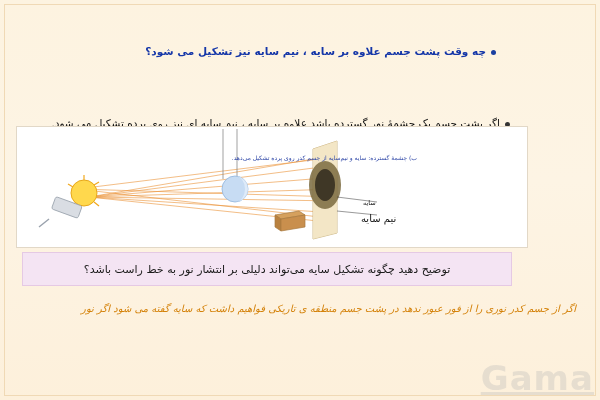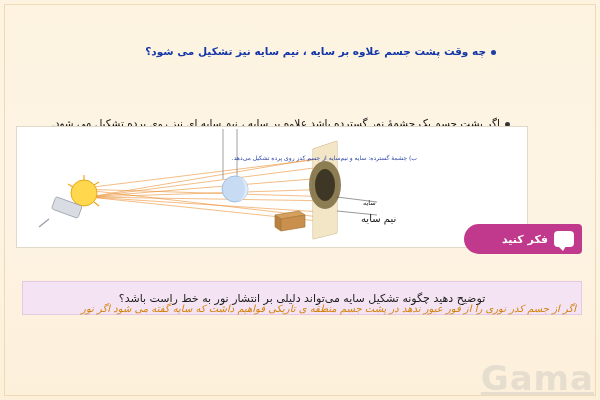--- a/index.html
+++ b/index.html
@@ -120,30 +120,29 @@
     position: absolute;
     left: 4px; bottom: -4px;
     border-left: 5px solid transparent;
     border-right: 3px solid transparent;
     border-top: 5px solid #ffffff;
   }
   #think-body {
     position: absolute;
     left: 22px;
     top: 252px;
-    width: 560px;
+    width: 490px;
     min-height: 34px;
     background: #f4e4f3;
     border: 1px solid #e5c9e4;
     display: flex;
     align-items: center;
     justify-content: center;
     box-sizing: border-box;
     padding: 6px 10px;
-    margin-top: 29px;
   }
   #think-body .think-text {
     font-size: 11px;
     color: #1b1b1b;
     direction: rtl;
     text-align: center;
     white-space: nowrap;
   }
 
   
@@ -245,24 +244,20 @@
       <g stroke="#333" stroke-width="0.5">
         <line x1="300" y1="70" x2="340" y2="75"></line>
         <line x1="300" y1="84" x2="340" y2="88"></line>
       </g>
     </svg>
     <div class="fig-label" id="fig-caption">ب) چشمهٔ گسترده: سایه و نیم‌سایه از جسم کدر روی پرده تشکیل می‌دهد.</div>
     <div class="fig-label" id="fig-shadow">سایه</div>
     <div class="fig-label" id="fig-penumbra">نیم سایه</div>
   </div>
 
-  <div id="think-tab">
-    <div id="think-bubble"></div>
-    <span class="tab-label">فکر کنید</span>
-  </div>
 
   <div id="think-body">
     <span class="think-text">توضیح دهید چگونه تشکیل سایه می‌تواند دلیلی بر انتشار نور به خط راست باشد؟</span>
   </div>
 
   <div id="answer">
     <div class="ans-line">اگر از جسم کدر نوری را از فور عبور ندهد در پشت جسم منطقه ی تاریکی فواهیم داشت که سایه گفته می شود اگر نور</div>
   </div>
 
   <div id="watermark">Gama</div>

